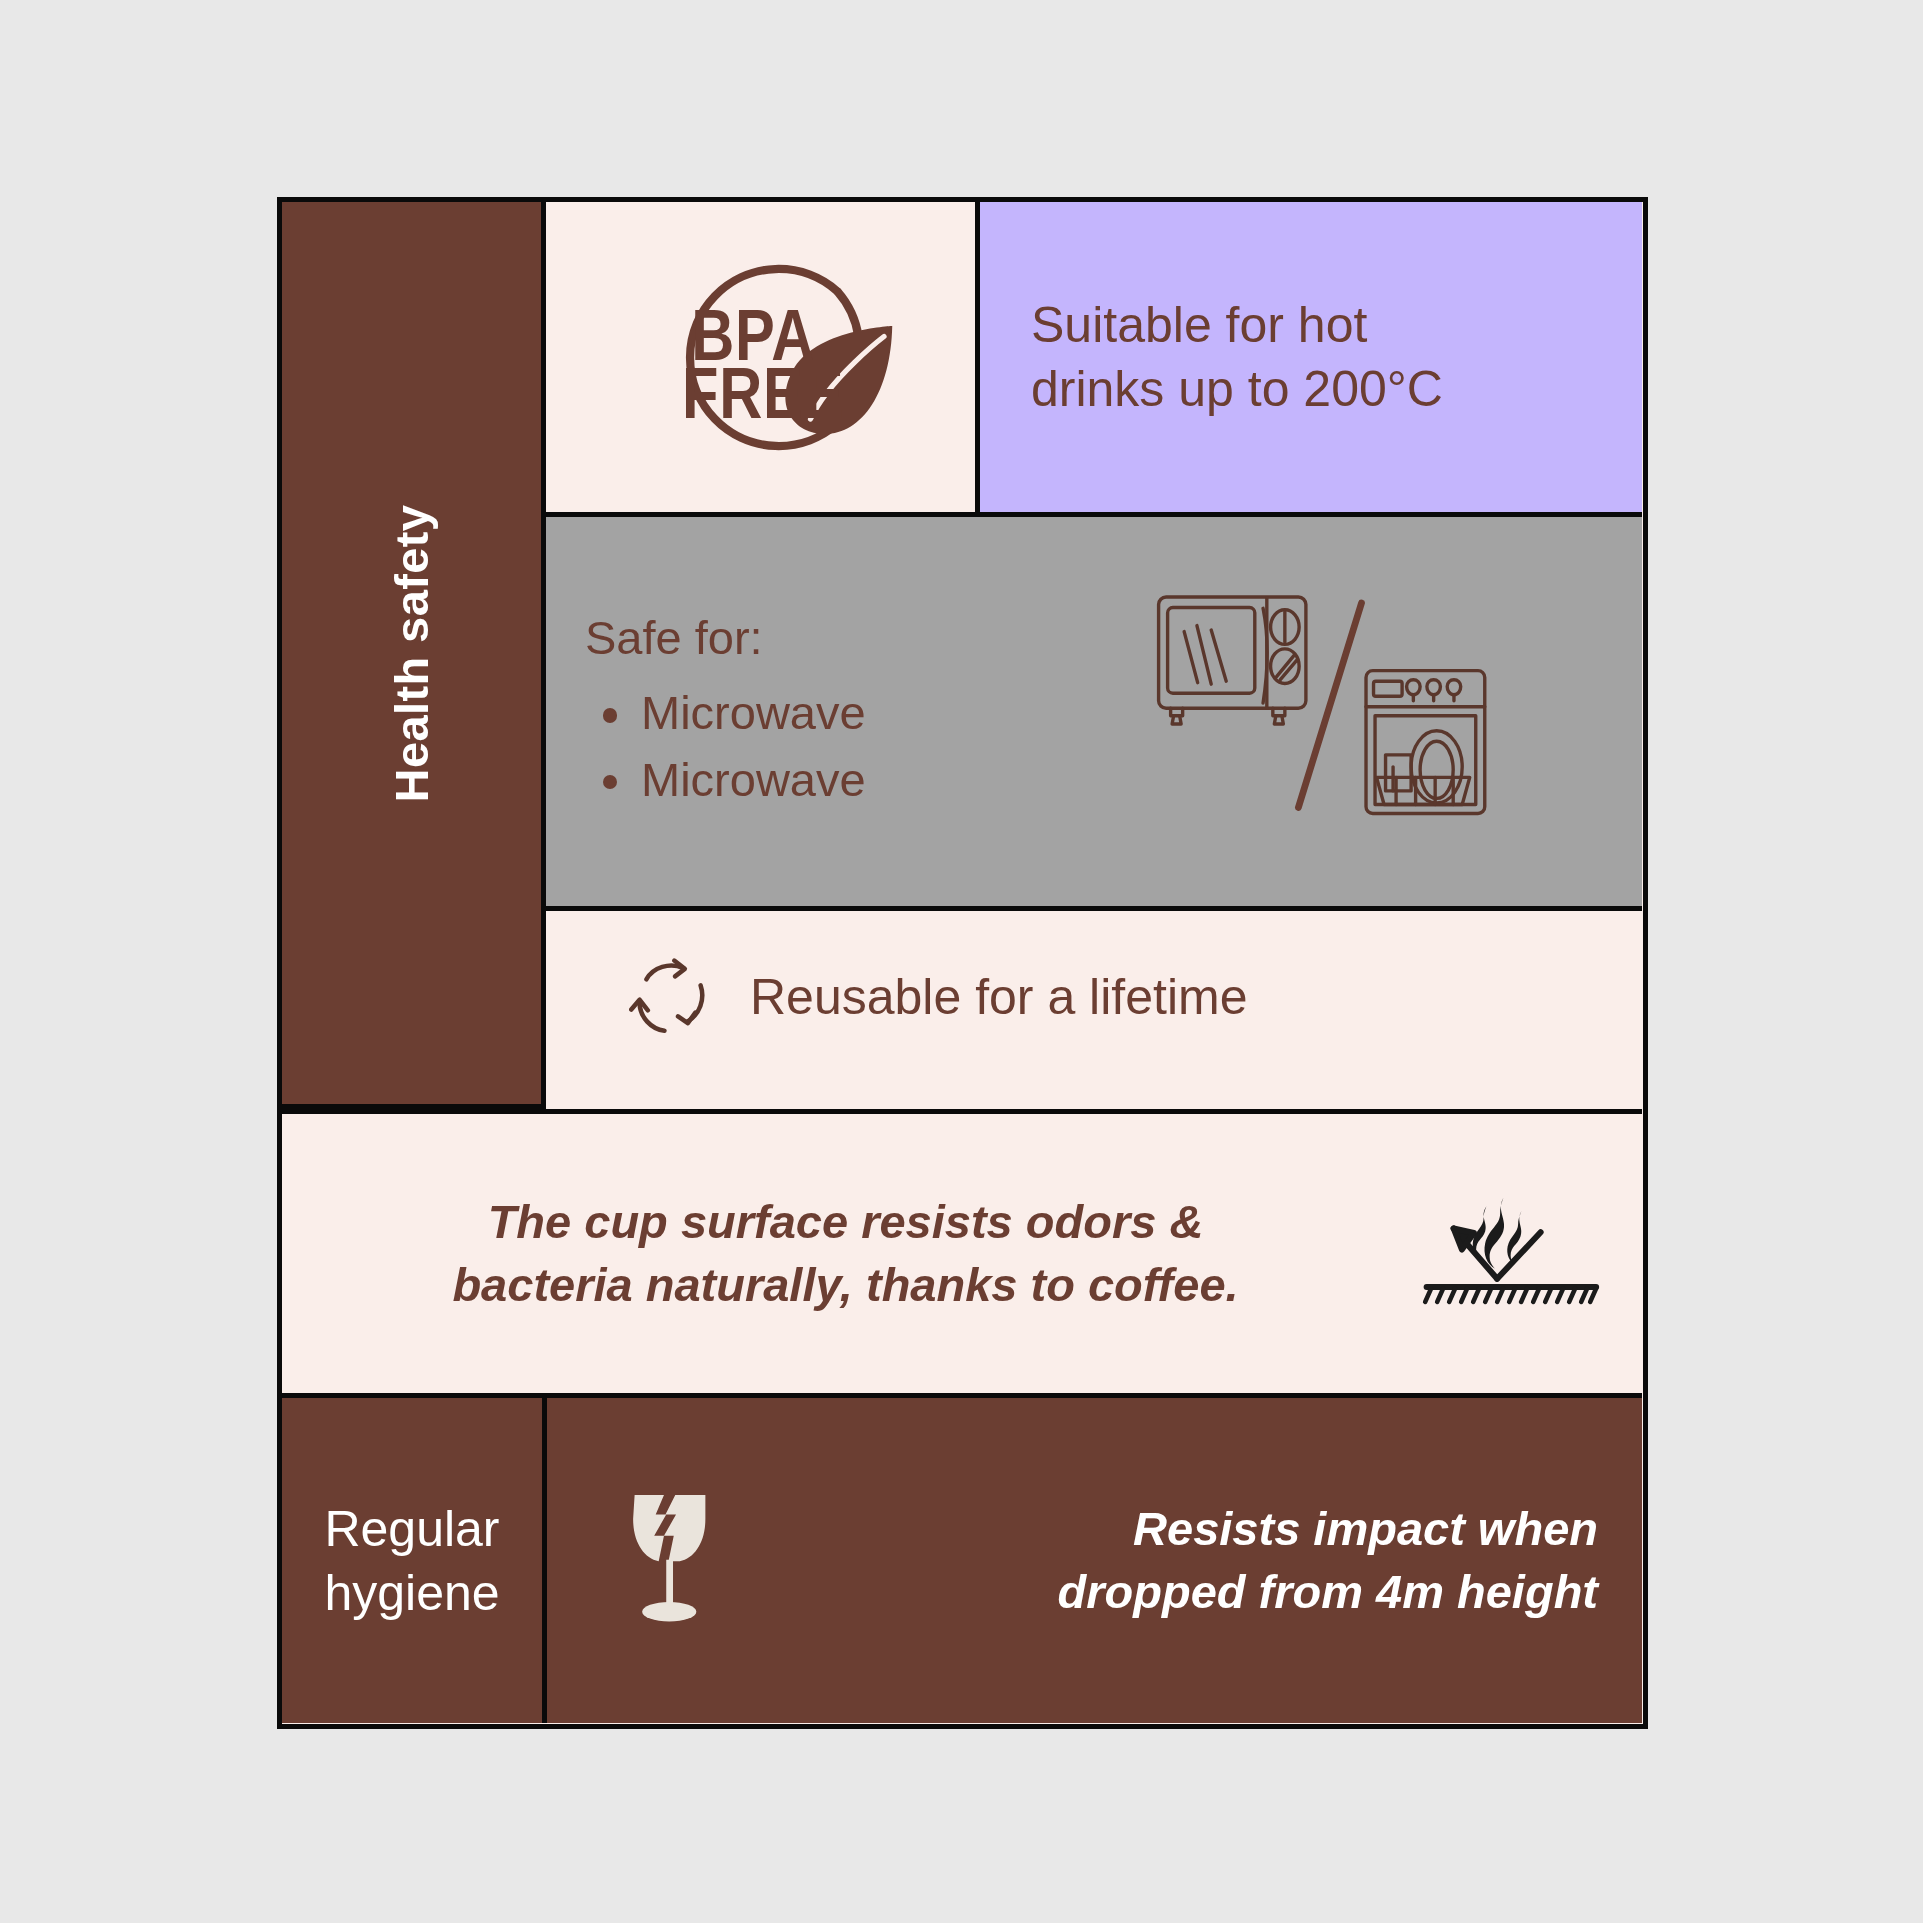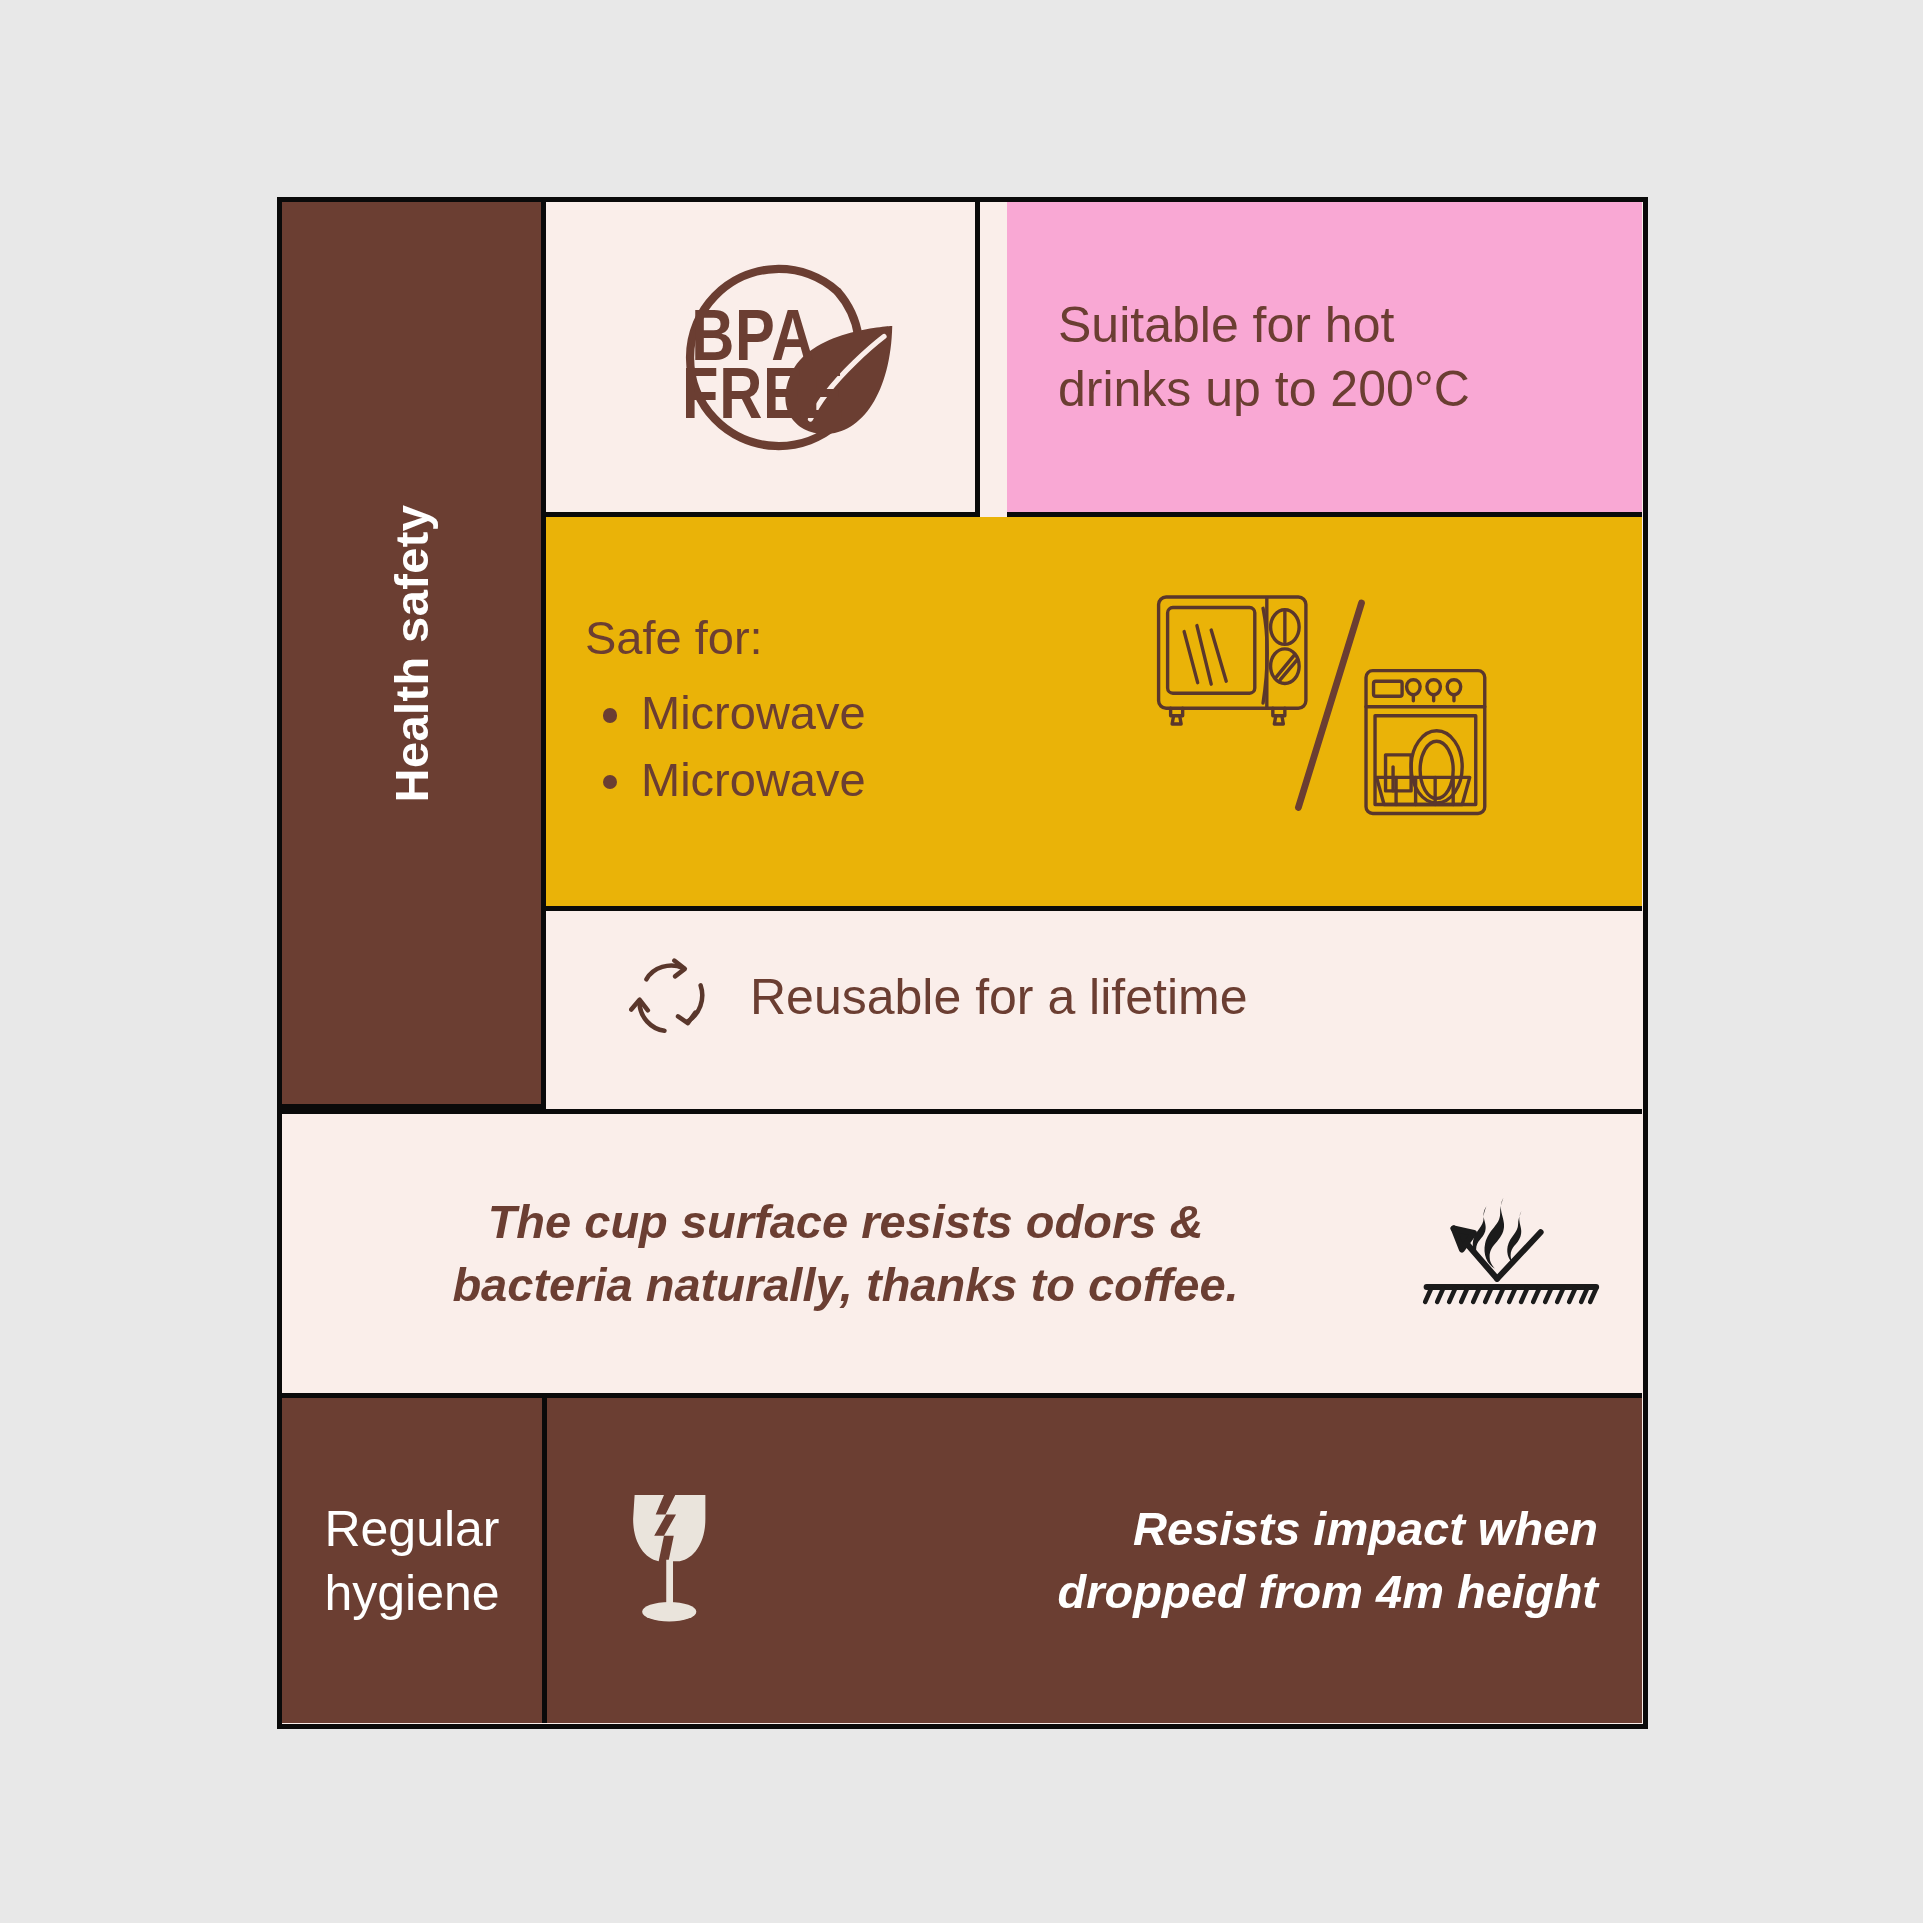--- a/index.html
+++ b/index.html
@@ -56,35 +56,34 @@
     border-bottom:5.3px solid #0A0A0A;
     display:flex; align-items:center; justify-content:center;
     background:#FAEEEA;
     padding-left:36px;
   }
   .row1 .cell-hot {
     flex:1; height:100%;
     border-bottom:5.3px solid #0A0A0A;
     display:flex; align-items:center;
     padding-left:51px;
-    background:#f9a8d4;
-    margin-left:27px;
+    background:#c4b5fd;
   }
   .hot-text {
     color:#6B3E32;
     font-size:50px;
     line-height:1.28;
     font-family:"Liberation Sans", sans-serif;
   }
 
   .row2 {
     position:absolute; left:0; top:315px; width:1096px; height:394px;
     border-bottom:5.3px solid #0A0A0A;
     display:flex; align-items:center;
-    background:#eab308;
+    background:#a3a3a3;
   }
   .safe-block { padding-left:39px; width:526px; }
   .safe-title {
     color:#6B3E32;
     font-size:47px;
     margin-bottom:15px;
     font-family:"Liberation Sans", sans-serif;
   }
   .safe-list { list-style:none; padding-left:56px; }
   .safe-list li {

